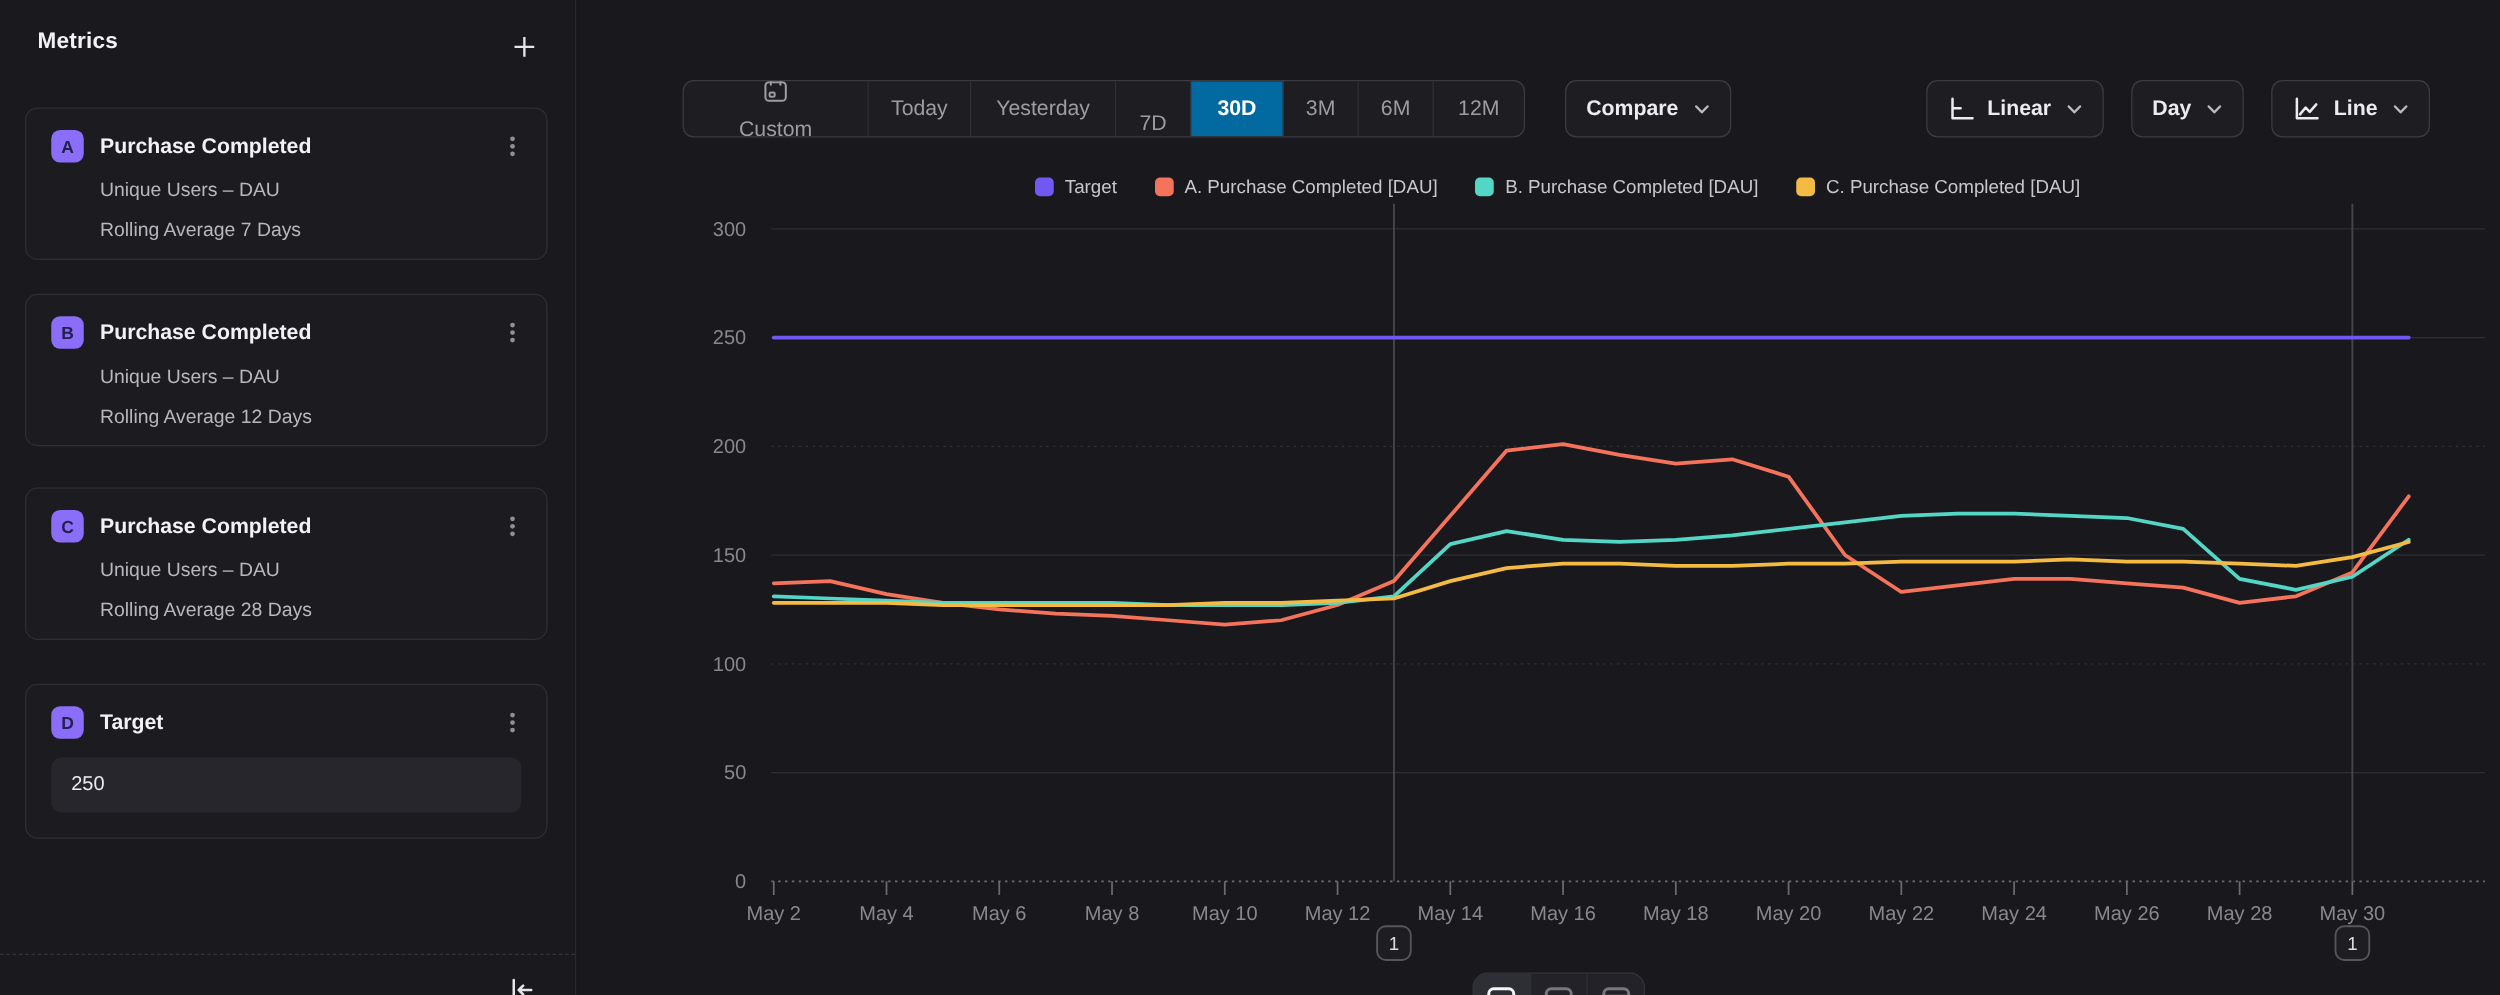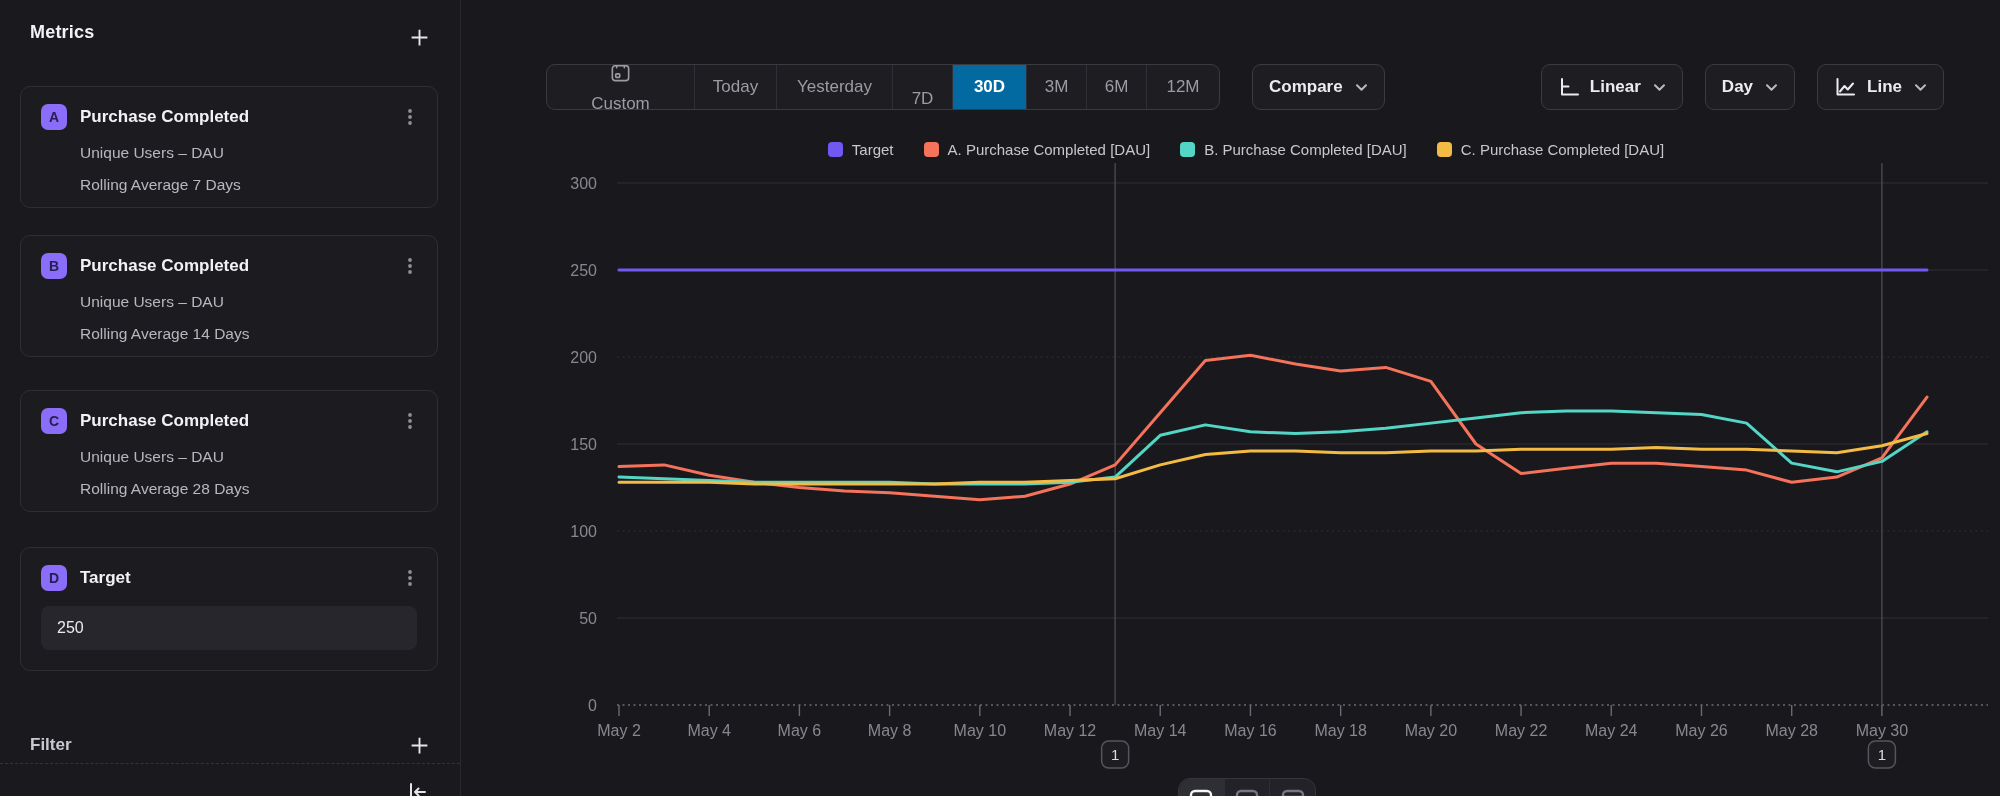--- a/index.html
+++ b/index.html
@@ -99,21 +99,21 @@
         <span>
             <svg width="18" height="20" viewBox="0 0 18 20" fill="#8f8f96">
               <circle cx="9" cy="4" r="1.9"></circle>
               <circle cx="9" cy="10" r="1.9"></circle>
               <circle cx="9" cy="16" r="1.9"></circle>
             </svg>
           </span>
       </span>
     </div>
     <div class="card-line">Unique Users – DAU</div>
-    <div class="card-line">Rolling Average 14 Days</div>
+    <div class="card-line">Rolling Average 12 Days</div>
   </div>
 
   <div class="card card-c">
     <div class="card-title-row">
       <span class="metric-badge">C</span>
       <span class="card-title">Purchase Completed</span>
       <span class="kebab">
         <span>
             <svg width="18" height="20" viewBox="0 0 18 20" fill="#8f8f96">
               <circle cx="9" cy="4" r="1.9"></circle>
@@ -137,30 +137,20 @@
               <circle cx="9" cy="4" r="1.9"></circle>
               <circle cx="9" cy="10" r="1.9"></circle>
               <circle cx="9" cy="16" r="1.9"></circle>
             </svg>
           </span>
       </span>
     </div>
     <input class="target-input" type="text" value="250" style="">
   </div>
 
-  <div class="filter-row">
-    <span class="filter-title">Filter</span>
-    <button class="icon-btn">
-      <span>
-          <svg width="21" height="21" viewBox="0 0 20 20" fill="none" stroke="#b9b9c0" stroke-width="1.8">
-            <path d="M10 2.5v15M2.5 10h15"></path>
-          </svg>
-        </span>
-    </button>
-  </div>
   <div class="sb-divider"></div>
   <button class="icon-btn collapse-btn">
     <span>
         <svg width="24" height="24" viewBox="0 0 24 24" fill="none" stroke="#cfcfd4" stroke-width="2" stroke-linecap="round" stroke-linejoin="round">
           <path d="M6 4v16M20 12H10M13.5 8.5 10 12l3.5 3.5"></path>
         </svg>
       </span>
   </button>
 </div>
 

